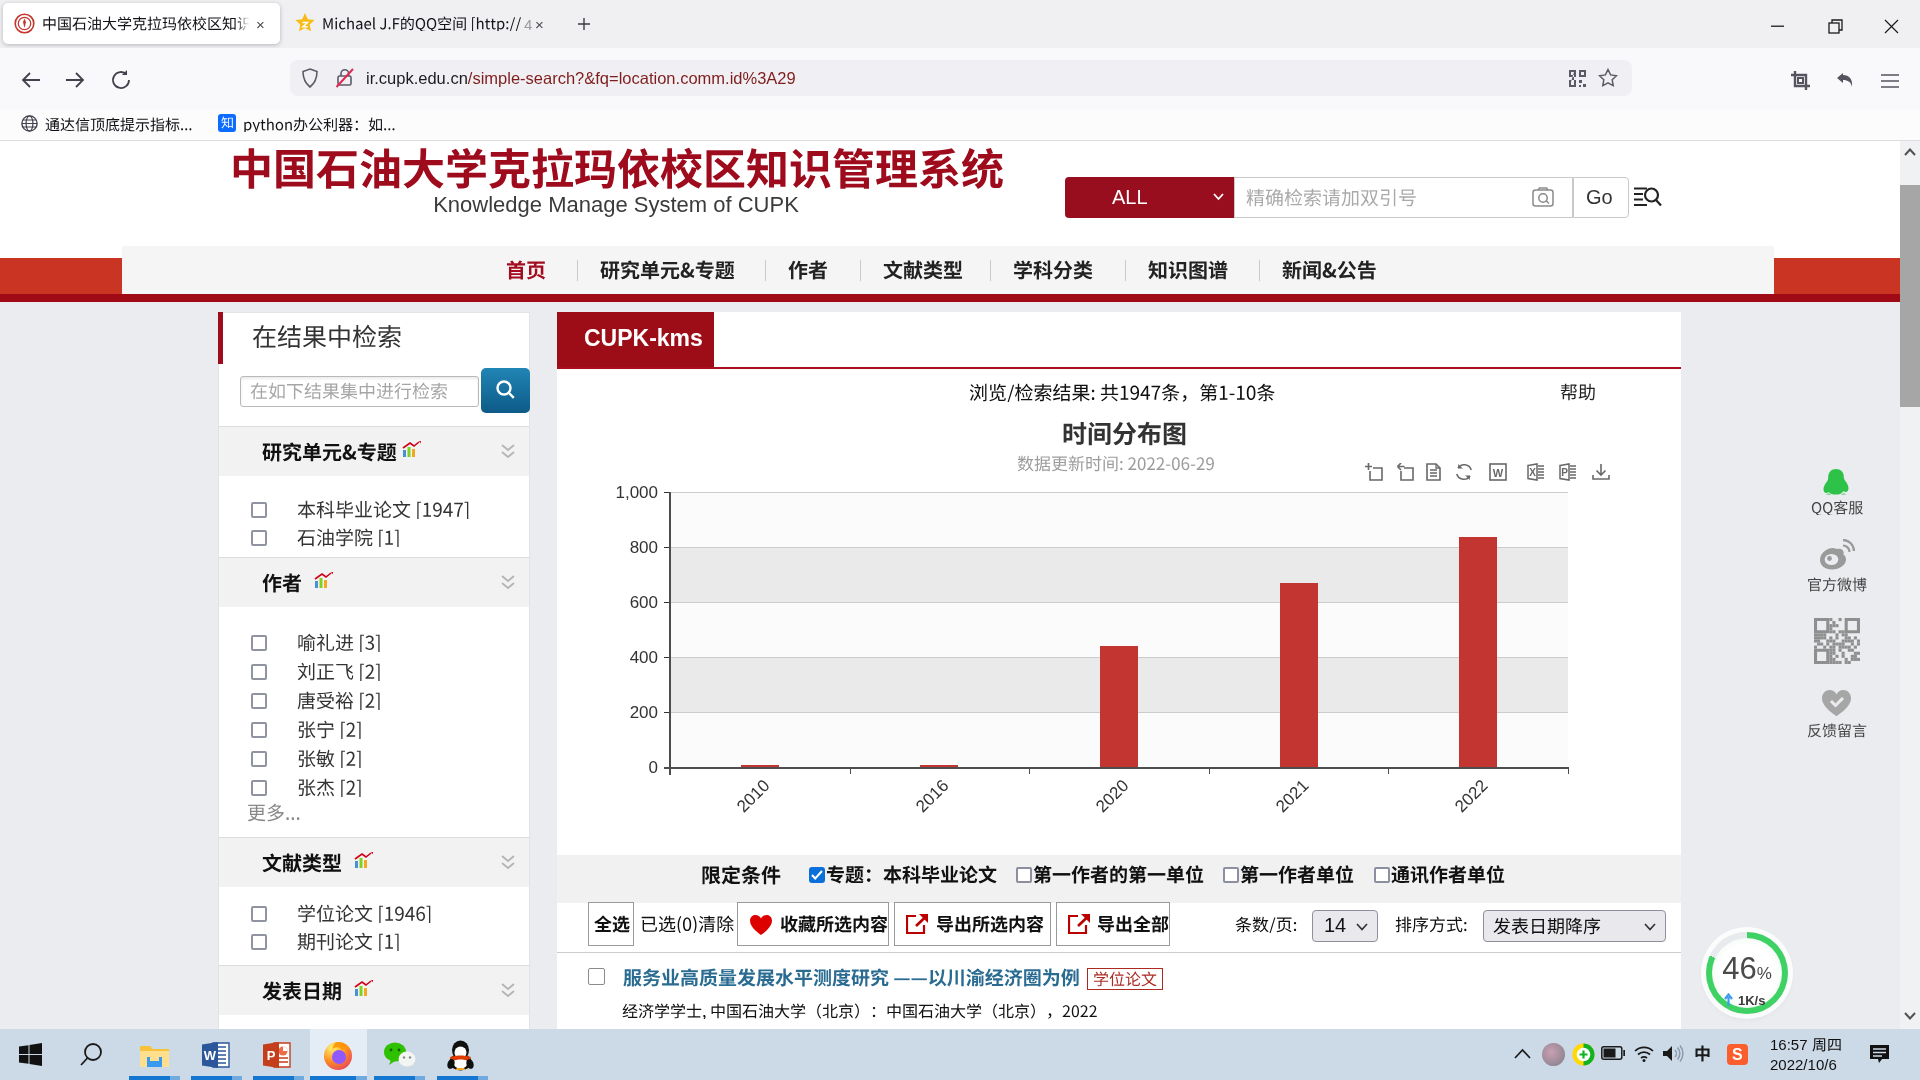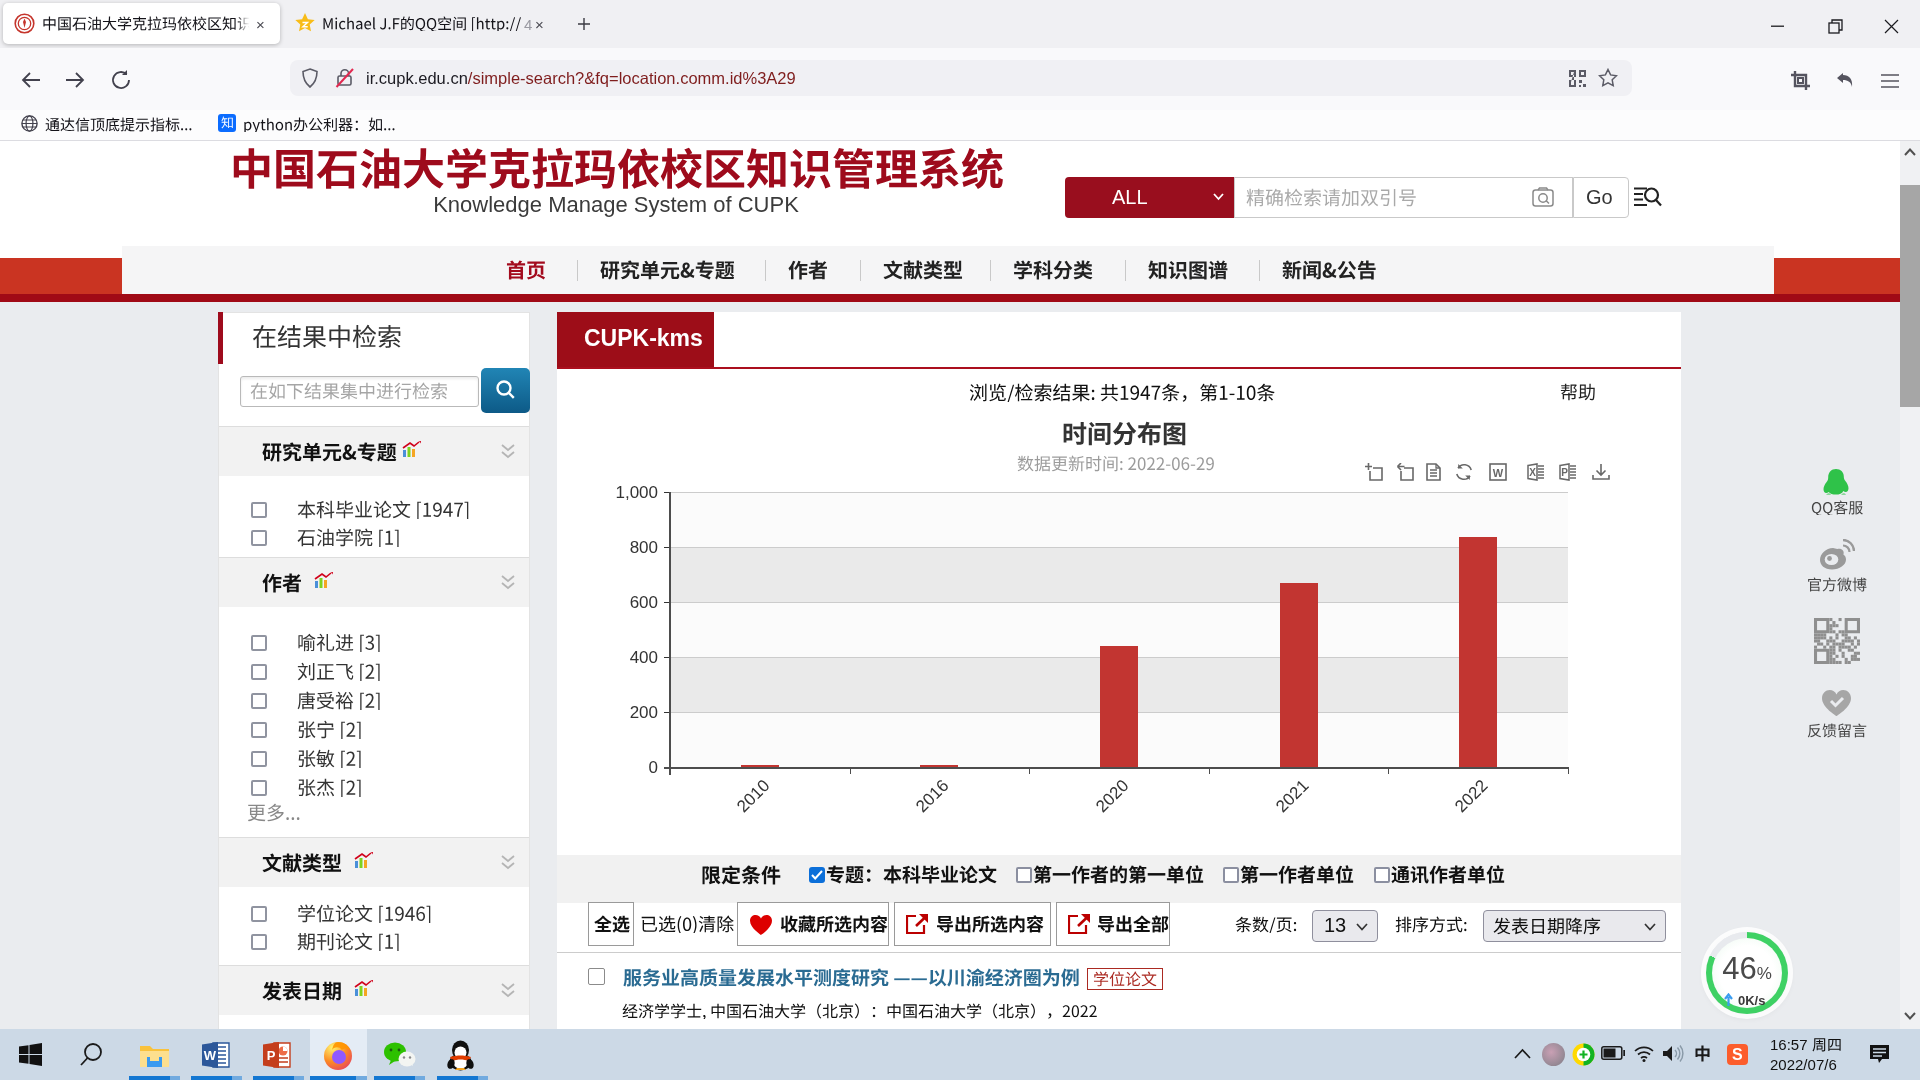--- a/index.html
+++ b/index.html
@@ -747,21 +747,21 @@
     <use href="#ggi"></use>
     <use href="#ggj" x="1000"></use>
     <use href="#gfv" x="2000"></use>
     <use href="#ggk" x="3000"></use>
   </svg><svg style="position:absolute;left:1235.0px;top:916.0px;" width="62.4" height="17" viewBox="0 -880 3670 1000" fill="#111">
     <use href="#ges"></use>
     <use href="#gfc" x="1000"></use>
     <use href="#gah" x="2000"></use>
     <use href="#ggl" x="2392"></use>
     <use href="#gag" x="3392"></use>
-  </svg><div style="position:absolute;left:1312px;top:910px;width:66px;height:32px;background:#e9e9ed;border:1px solid #8f8f9d;border-radius:4px;box-sizing:border-box;"></div><div style="position:absolute;left:1324px;top:914px;font:20px 'Liberation Sans',sans-serif;color:#111">13</div><svg style="position:absolute;left:1356px;top:923.0px" width="12" height="8" viewBox="0 0 12 8">
+  </svg><div style="position:absolute;left:1312px;top:910px;width:66px;height:32px;background:#e9e9ed;border:1px solid #8f8f9d;border-radius:4px;box-sizing:border-box;"></div><div style="position:absolute;left:1324px;top:914px;font:20px 'Liberation Sans',sans-serif;color:#111">14</div><svg style="position:absolute;left:1356px;top:923.0px" width="12" height="8" viewBox="0 0 12 8">
     <path d="M1 1l5 5.5L11 1" stroke="#333" stroke-width="1.7" fill="none"></path>
   </svg><svg style="position:absolute;left:1395.0px;top:916.0px;" width="72.7" height="17" viewBox="0 -880 4278 1000" fill="#111">
     <use href="#ggm"></use>
     <use href="#ggn" x="1000"></use>
     <use href="#ggo" x="2000"></use>
     <use href="#ggp" x="3000"></use>
     <use href="#gag" x="4000"></use>
   </svg><div style="position:absolute;left:1483px;top:910px;width:183px;height:32px;background:#e9e9ed;border:1px solid #8f8f9d;border-radius:4px;box-sizing:border-box;"></div><svg style="position:absolute;left:1493.0px;top:917.0px;" width="108.0" height="18" viewBox="0 -880 6000 1000" fill="#111">
     <use href="#ggq"></use>
     <use href="#ggr" x="1000"></use>
@@ -942,21 +942,21 @@
   </svg><svg style="position:absolute;left:1820px;top:688px" width="33" height="29" viewBox="0 0 33 29">
     <path d="M16.5 28S2 19.5 2 10.2C2 5.2 5.8 2 9.7 2c3 0 5.6 1.8 6.8 4.4C17.7 3.8 20.3 2 23.3 2 27.2 2 31 5.2 31 10.2 31 19.5 16.5 28 16.5 28z" fill="#a6a6a6"></path>
     <path d="M11 13l4.5 4.5L23 10" stroke="#eaecef" stroke-width="3" fill="none"></path>
   </svg><svg style="position:absolute;left:1807.0px;top:723.0px;" width="60.0" height="15" viewBox="0 -880 4000 1000" fill="#444">
     <use href="#gib"></use>
     <use href="#gic" x="1000"></use>
     <use href="#gid" x="2000"></use>
     <use href="#gie" x="3000"></use>
   </svg><div style="position:absolute;left:1706px;top:932px;width:82px;height:82px;background:conic-gradient(#3ed164 0 82%,#e8eaee 82% 100%);border-radius:50%;box-shadow:0 0 0 5px rgba(255,255,255,.85),0 2px 8px rgba(0,0,0,.12);"></div><div style="position:absolute;left:1712px;top:938px;width:70px;height:70px;background:radial-gradient(circle,#ffffff 55%,#e8f8ec);border-radius:50%;"></div><div style="position:absolute;left:1706px;top:951px;width:82px;text-align:center;font:31px 'Liberation Sans',sans-serif;color:#4a4a4a">46<span style="font-size:17px">%</span></div><svg style="position:absolute;left:1724px;top:993px" width="9" height="13" viewBox="0 0 9 13">
     <path d="M4.5 13V4M1 6L4.5 1.5 8 6" stroke="#3b9cf0" stroke-width="2.2" fill="none"></path>
-  </svg><div style="position:absolute;left:1738px;top:993px;font:bold 13px 'Liberation Sans',sans-serif;color:#3a3a3a">0K/s</div><div style="position:absolute;left:1900px;top:141px;width:20px;height:888px;background:#f0f1f3;"></div><svg style="position:absolute;left:1904px;top:148px" width="12" height="8" viewBox="0 0 12 8">
+  </svg><div style="position:absolute;left:1738px;top:993px;font:bold 13px 'Liberation Sans',sans-serif;color:#3a3a3a">1K/s</div><div style="position:absolute;left:1900px;top:141px;width:20px;height:888px;background:#f0f1f3;"></div><svg style="position:absolute;left:1904px;top:148px" width="12" height="8" viewBox="0 0 12 8">
     <path d="M1 7l5-5.5L11 7" stroke="#505050" stroke-width="2" fill="none"></path>
   </svg><div style="position:absolute;left:1900px;top:185px;width:20px;height:222px;background:#a6a6a6;"></div><svg style="position:absolute;left:1904px;top:1012px" width="12" height="8" viewBox="0 0 12 8">
     <path d="M1 1l5 5.5L11 1" stroke="#505050" stroke-width="2" fill="none"></path>
   </svg><div style="position:absolute;left:0px;top:1029px;width:1920px;height:51px;background:#ccd9e6;"></div><svg style="position:absolute;left:19px;top:1043px" width="23" height="23" viewBox="0 0 23 23" fill="#111">
     <path d="M0 3.5L9.5 2.2v8.8H0zM10.5 2L23 0v11h-12.5zM0 12h9.5v8.8L0 19.5zM10.5 12H23v11l-12.5-2z"></path>
   </svg><svg style="position:absolute;left:79px;top:1042px" width="25" height="25" viewBox="0 0 25 25">
     <circle cx="14" cy="10" r="8" fill="none" stroke="#1a1a1a" stroke-width="1.8"></circle>
     <path d="M8.5 16L2 23" stroke="#1a1a1a" stroke-width="1.8"></path>
   </svg><svg style="position:absolute;left:139px;top:1043px" width="31" height="25" viewBox="0 0 31 25">
     <path d="M1 3h10l3 3h16v18H1z" fill="#f9c23c"></path>
@@ -1019,14 +1019,14 @@
       <path d="M2 6a13 13 0 0 1 18 0M5 9.5a9 9 0 0 1 12 0M8 13a5 5 0 0 1 6 0" fill="none" stroke="#1a1a1a" stroke-width="1.7"></path>
       <circle cx="11" cy="15.5" r="1.5" fill="#1a1a1a"></circle>
     </svg><svg style="position:absolute;left:1663px;top:1045px" width="21" height="17" viewBox="0 0 21 17">
       <path d="M0 6h4l5-5v15l-5-5H0z" fill="#1a1a1a"></path>
       <path d="M12 5a5 5 0 0 1 0 7M14.5 2.5a9 9 0 0 1 0 12M17 0.5a12.5 12.5 0 0 1 0 16" fill="none" stroke="#8a9aa8" stroke-width="1.5"></path>
     </svg><svg style="position:absolute;left:1694.0px;top:1045.0px;" width="17.0" height="17" viewBox="0 -880 1000 1000" fill="#1a1a1a">
       <use href="#gba"></use>
     </svg><div style="position:absolute;left:1727px;top:1044px;width:21px;height:21px;background:#fc5d2c;border-radius:4px;"></div><div style="position:absolute;left:1732px;top:1046px;font:bold 16px 'Liberation Sans',sans-serif;color:#fff">S</div><div style="position:absolute;left:1770px;top:1036px;font:15px 'Liberation Sans',sans-serif;color:#111">16:57 </div><svg style="position:absolute;left:1812.0px;top:1037.0px;" width="30.0" height="15" viewBox="0 -880 2000 1000" fill="#111">
       <use href="#gif"></use>
       <use href="#gig" x="1000"></use>
-    </svg><div style="position:absolute;left:1770px;top:1056px;font:15px 'Liberation Sans',sans-serif;color:#111">2022/07/6</div><svg style="position:absolute;left:1869px;top:1044px" width="21" height="21" viewBox="0 0 21 21">
+    </svg><div style="position:absolute;left:1770px;top:1056px;font:15px 'Liberation Sans',sans-serif;color:#111">2022/10/6</div><svg style="position:absolute;left:1869px;top:1044px" width="21" height="21" viewBox="0 0 21 21">
       <path d="M1 1h19v14h-7l-3 4-1-4H1z" fill="#111"></path>
       <path d="M4 5h13M4 8.5h13M4 12h9" stroke="#ccd9e6" stroke-width="1.3"></path>
     </svg></circle></body></html>

